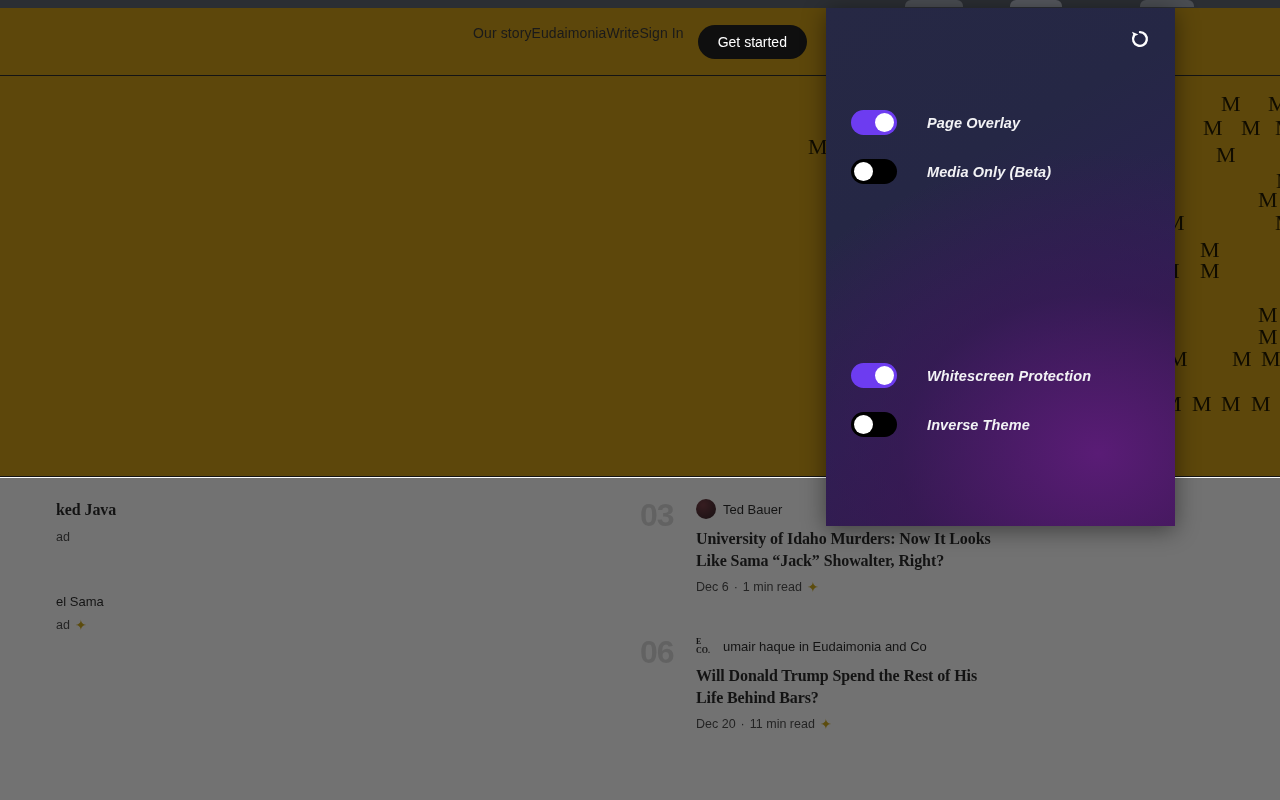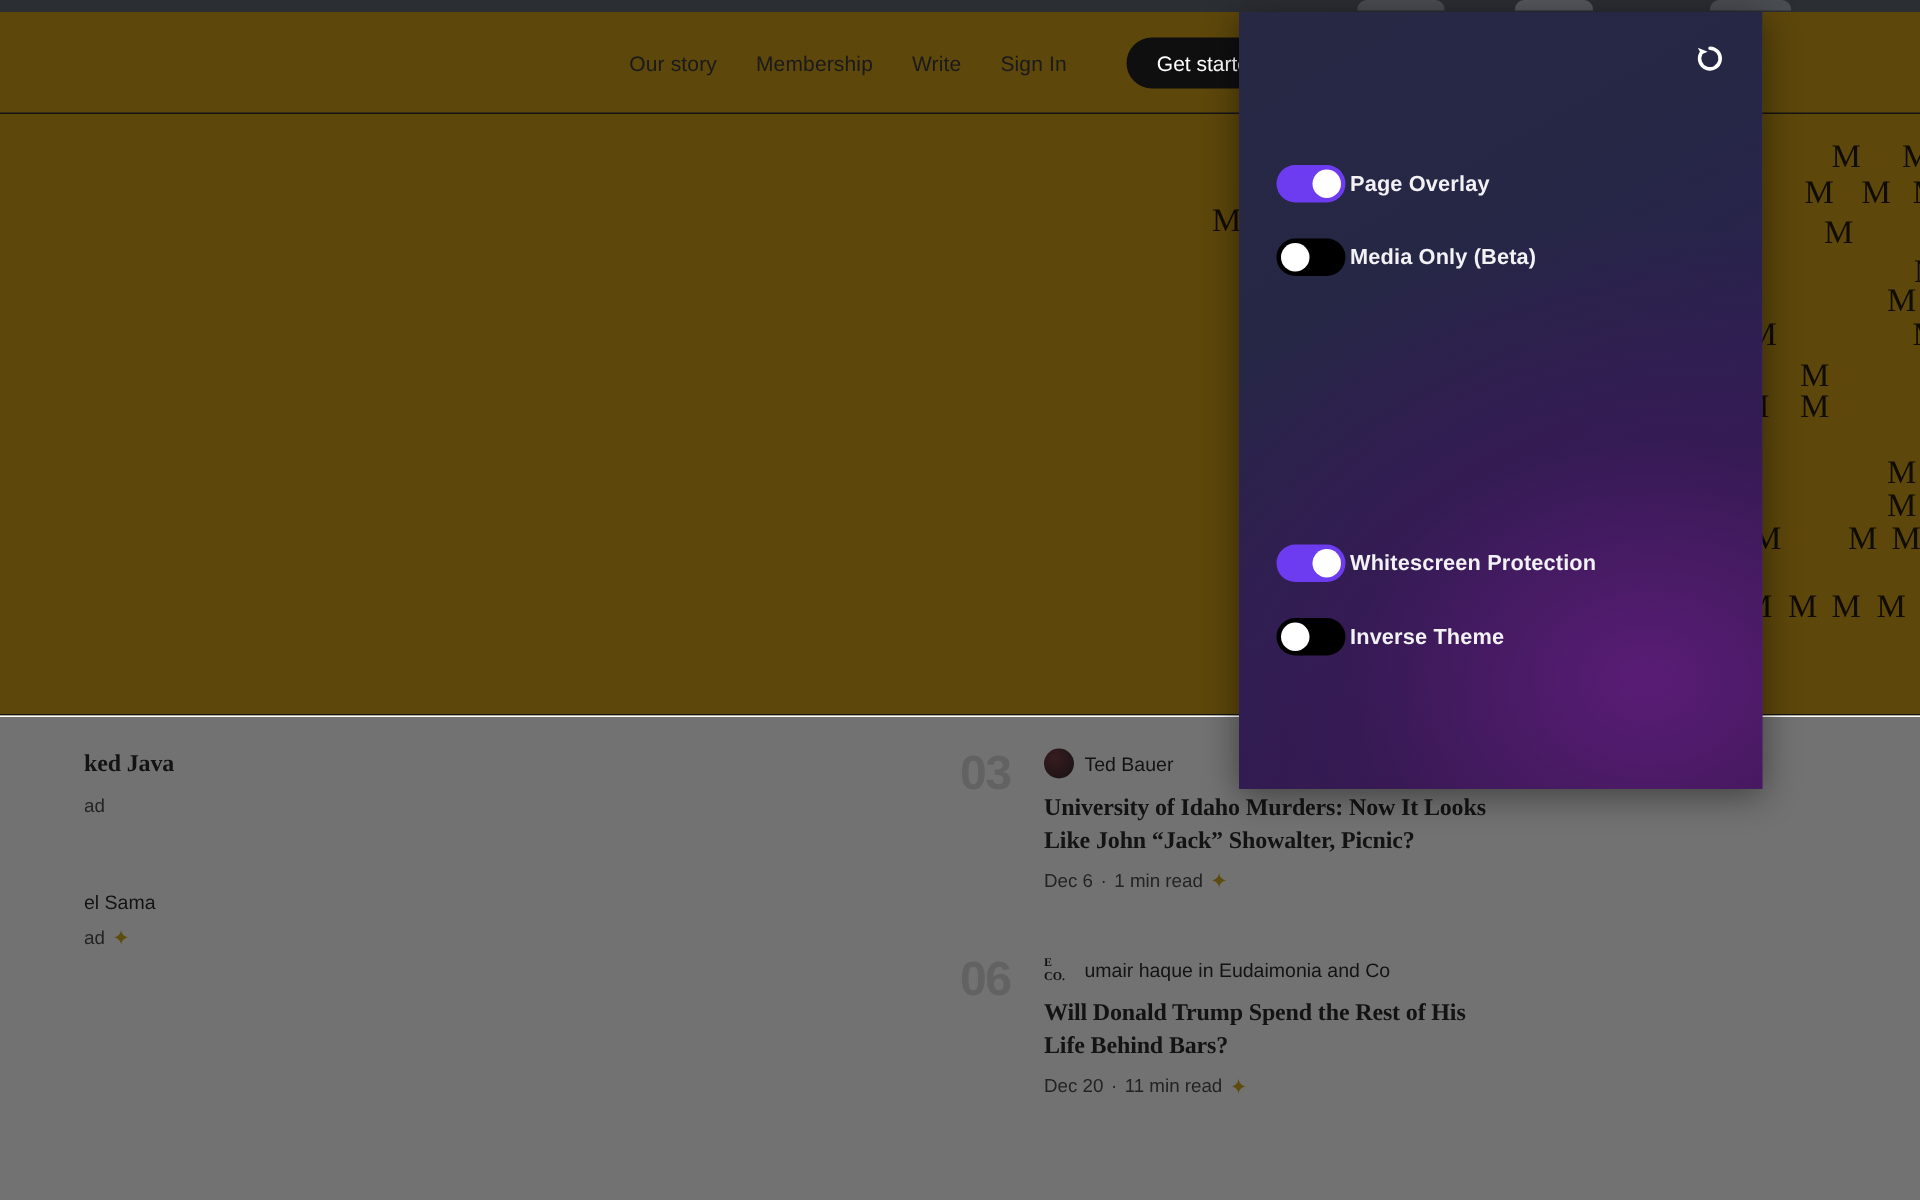--- a/index.html
+++ b/index.html
@@ -33,21 +33,21 @@
   .page { position: absolute; top: 8px; left: 0; width: 1280px; height: 792px; background: #fff; }
 
   
   .site-header {
     position: relative;
     height: 68px;
     background: #5d470b;
     border-bottom: 1px solid #141414;
     display: flex; align-items: center; justify-content: center;
   }
-  .nav { display: flex; align-items: center; gap: 26px; }
+  .nav { display: flex; }
   .nav-link {
     font-size: 14px; color: #1a1a1a; letter-spacing: .1px;
     cursor: pointer; white-space: nowrap;
   }
   .btn-get-started {
     background: #0f0f0f; color: #fff; border: none; border-radius: 99px;
     padding: 9px 20px; font-size: 14px; font-family: "Liberation Sans", sans-serif;
     cursor: pointer; margin-left: 14px;
   }
 
@@ -145,21 +145,21 @@
     width: 22px; height: 22px; cursor: pointer;
   }
   .popup-title {
     position: absolute; left: 25px; top: 47px;
     font-size: 25px; font-weight: 700; letter-spacing: -.2px;
     color: #ffffff;
   }
 
   .toggle-row {
     position: absolute; left: 25px;
-    display: flex; align-items: center; gap: 3px;
+    display: flex; align-items: center; gap: 30px; font-style: italic;
   }
   .toggle {
     width: 46px; height: 25px; border-radius: 99px;
     position: relative; flex: none; cursor: pointer;
     transition: background .15s;
   }
   .toggle.on  { background: #6d3cf0; }
   .toggle.off { background: #000000; }
   .toggle .knob {
     position: absolute; top: 3px; width: 19px; height: 19px;
@@ -179,21 +179,21 @@
     <div class="chrome-tab t1"></div>
     <div class="chrome-tab t2"></div>
     <div class="chrome-tab t3"></div>
   </div>
 
   <div class="page">
 
     <header class="site-header">
       <nav class="nav">
         <span class="nav-link">Our story</span>
-        <span class="nav-link">Membership</span>
+        <span class="nav-link">Eudaimonia</span>
         <span class="nav-link">Write</span>
         <span class="nav-link">Sign In</span>
         <button class="btn-get-started">Get started</button>
       </nav>
     </header>
 
     <section class="hero" id="hero">
         <span class="hero-m" style="left: 808px; top: 60px; font-size: 22px;">M</span>
         <span class="hero-m" style="left: 1141px; top: 17px; font-size: 22px;">M</span>
         <span class="hero-m" style="left: 1221px; top: 17px; font-size: 22px;">M</span>
@@ -254,21 +254,21 @@
         </div>
 
         <div class="col col-right">
           <div class="story">
             <div class="rank">03</div>
             <div class="story-body">
               <div class="byline">
                 <span class="avatar"></span>
                 <span class="byline-text">Ted Bauer</span>
               </div>
-              <div class="story-title">University of Idaho Murders: Now It Looks Like John “Jack” Showalter, Picnic?</div>
+              <div class="story-title">University of Idaho Murders: Now It Looks Like Sama “Jack” Showalter, Right?</div>
               <div class="story-meta">
                 <span>Dec 6</span>
                 <span>·</span>
                 <span>1 min read</span>
                 <span class="star">✦</span>
               </div>
             </div>
           </div>
 
           <div class="story" style="padding-top:28px;">

